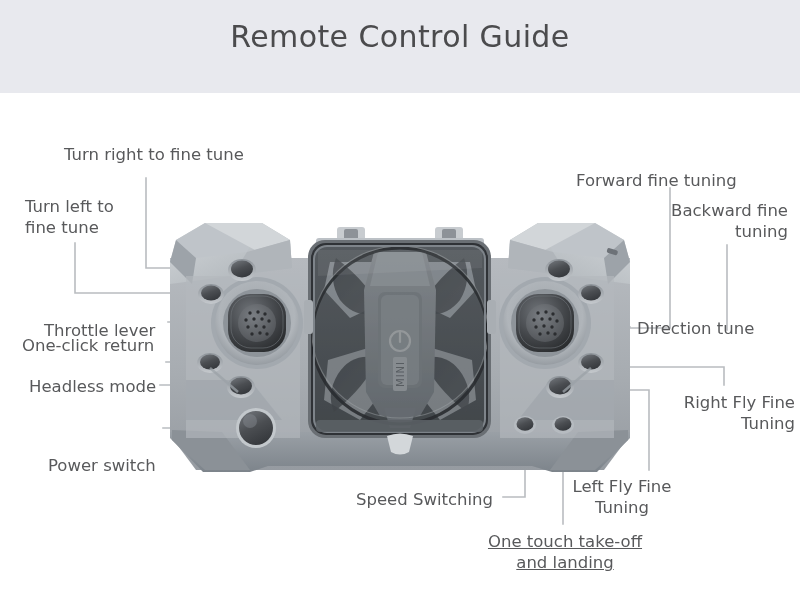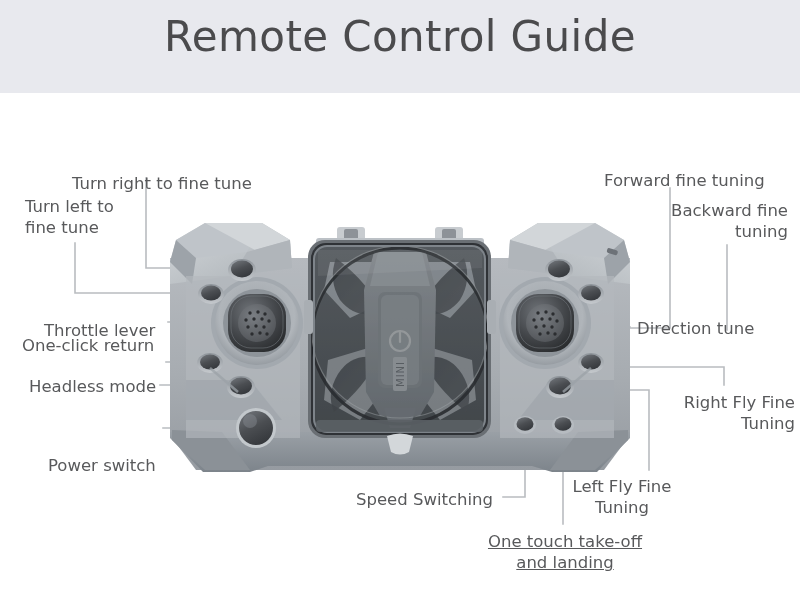--- a/index.html
+++ b/index.html
@@ -13,21 +13,21 @@
   #stage{position:relative;width:800px;height:609px;overflow:hidden;background:#fff;}
 
   
   .header{
     position:absolute;left:0;top:0;width:800px;height:93px;
     background:#e8e9ee;
   }
   .header-title{
     position:absolute;left:0;top:0;width:800px;height:72px;
     display:flex;align-items:center;justify-content:center;
-    font-size:42px;color:#4b4b4d;letter-spacing:.4px;
+    font-size:30px;color:#4b4b4d;letter-spacing:.4px;
     font-family:"DejaVu Sans", sans-serif;font-weight:400;
   }
 
   
   .label{
     position:absolute;
     font-size:16.5px;
     color:#58595b;
     line-height:21px;
     white-space:pre;
@@ -337,34 +337,34 @@
         <ellipse cx="525" cy="424" rx="8.5" ry="6.8" fill="url(#gBtn)"></ellipse>
       </g>
       <g>
         <ellipse cx="563" cy="425" rx="11" ry="9" fill="#b6bbc0"></ellipse>
         <ellipse cx="563" cy="424" rx="8.5" ry="6.8" fill="url(#gBtn)"></ellipse>
       </g>
 
     </g>
   </svg>
 
-  <div class="label left" style="left:64px;  top:173px;margin-left:8px;">Turn right to fine tune</div>
+  <div class="label left" style="left:64px;  top:144px;">Turn right to fine tune</div>
 
   <div class="label left" style="left:25px;  top:196px;">Turn left to
 fine tune</div>
 
   <div class="label left" style="left:44px;  top:320px;">Throttle lever</div>
 
   <div class="label left" style="left:22px;  top:335px;text-align:right;">One-click return</div>
 
   <div class="label left" style="left:29px;  top:376px;">Headless mode</div>
 
   <div class="label left" style="left:48px;  top:419px;margin-top:36px;">Power switch</div>
 
-  <div class="label left" style="left:576px; top:170px;margin-left:28px;">Forward fine tuning</div>
+  <div class="label left" style="left:576px; top:170px;">Forward fine tuning</div>
 
   <div class="label right" style="right:12px; top:200px; text-align:right;margin-left:8px;">Backward fine
 tuning</div>
 
   <div class="label left" style="left:637px; top:318px;">Direction tune</div>
 
   <div class="label center" style="left:655px; top:392px; width:140px; text-align:right;">Right Fly Fine
 Tuning</div>
 
   <div class="label center" style="left:552px; top:476px; width:140px; text-align:center;">Left Fly Fine

